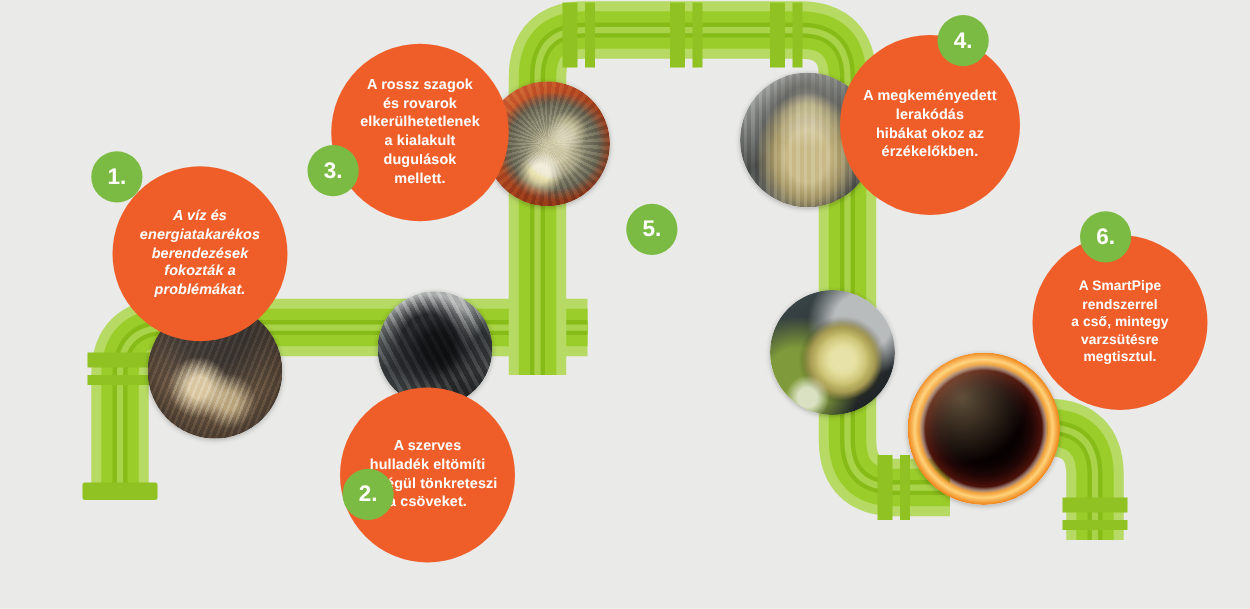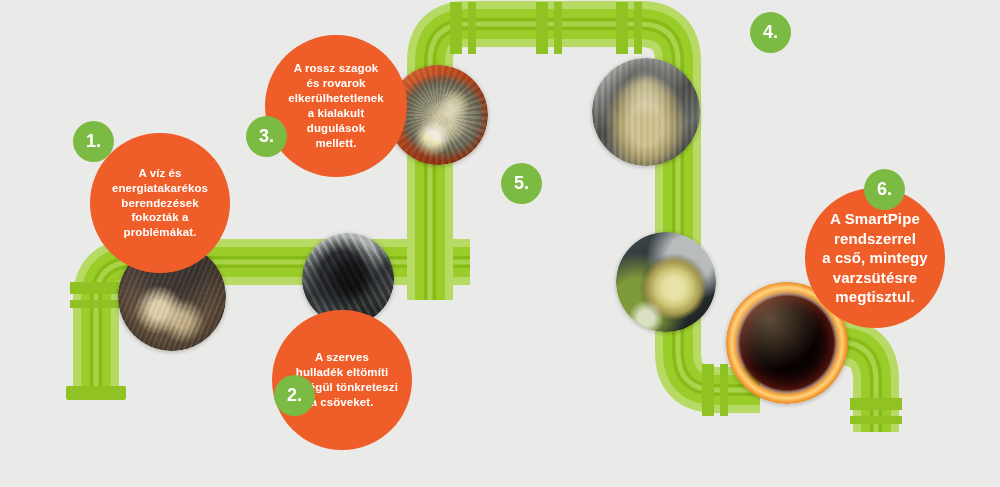--- a/index.html
+++ b/index.html
@@ -207,21 +207,21 @@
   </div>
 
   <div class="disc" style="left:616px;top:232px;width:100px;height:100px;">
     <div class="inner tex-grease"></div>
   </div>
 
   <div class="disc" style="left:726px;top:282px;width:122px;height:122px;">
     <div class="inner tex-clean"></div>
   </div>
 
-  <div class="bubble" style="left:90px;top:133px;width:140px;height:140px;font-size:11.5px;">
+  <div class="bubble" style="left:90px;top:133px;width:140px;height:140px;font-size:11.5px;font-style:italic;">
     <span class="txt">A víz és
 energiatakarékos
 berendezések
 fokozták a
 problémákat.</span>
   </div>
   <div class="numdot" style="left:73px;top:121px;width:41px;height:41px;font-size:18px;">
     <span>1.</span>
   </div>
 
@@ -240,29 +240,35 @@
 és rovarok
 elkerülhetetlenek
 a kialakult
 duguIások
 mellett.</span>
   </div>
   <div class="numdot" style="left:246px;top:116px;width:41px;height:41px;font-size:18px;">
     <span>3.</span>
   </div>
 
+  <div class="bubble" style="left:672px;top:28px;width:144px;height:144px;font-size:11.5px;">
+    <span class="txt">A megkeményedett
+lerakódás
+hibákat okoz az
+érzékelőkben.</span>
+  </div>
   <div class="numdot" style="left:750px;top:12px;width:41px;height:41px;font-size:18px;">
     <span>4.</span>
   </div>
 
   <div class="numdot" style="left:501px;top:163px;width:41px;height:41px;font-size:18px;">
     <span>5.</span>
   </div>
 
-  <div class="bubble" style="left:805px;top:188px;width:140px;height:140px;font-size:15px;">
+  <div class="bubble" style="left:826px;top:188px;width:140px;height:140px;font-size:11px;">
     <span class="txt">A SmartPipe
 rendszerrel
 a cső, mintegy
 varzsütésre
 megtisztul.</span>
   </div>
   <div class="numdot" style="left:864px;top:169px;width:41px;height:41px;font-size:18px;">
     <span>6.</span>
   </div>
 

